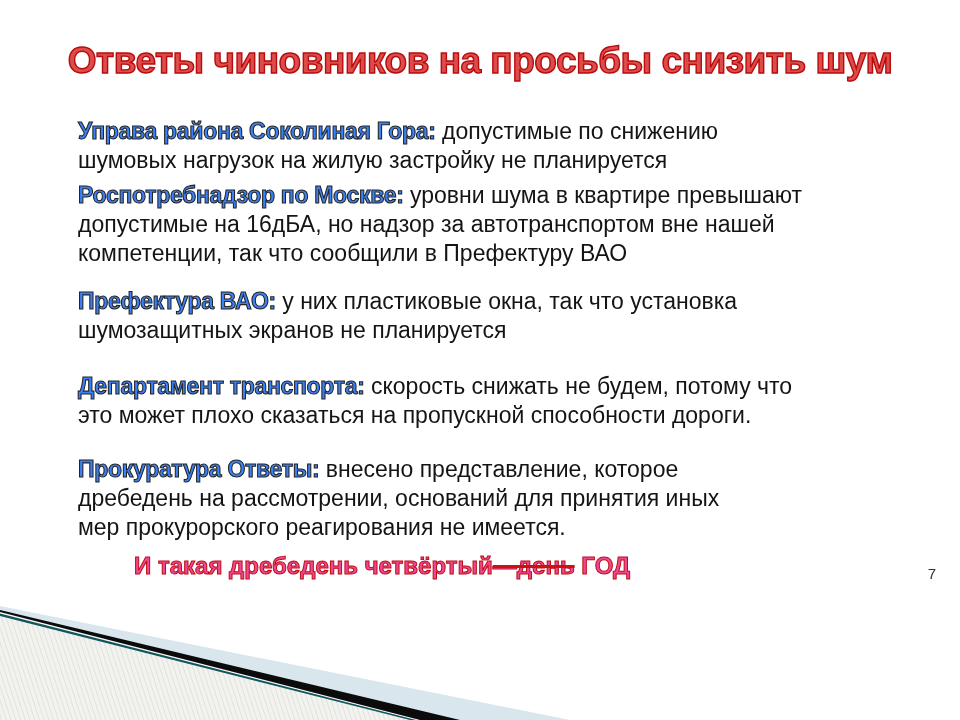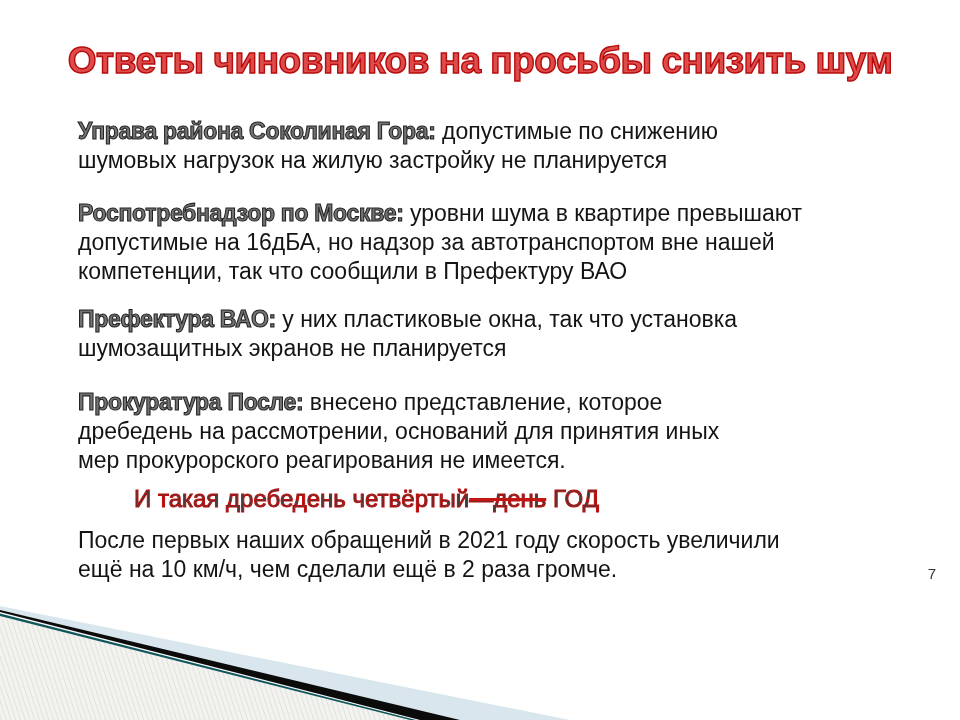--- a/index.html
+++ b/index.html
@@ -36,33 +36,33 @@
   .para {
     margin: 0;
     font-size: 23px;
     line-height: 29px;
     color: #141414;
     white-space: pre-line;
   }
   .phead {
     font-weight: 700;
     letter-spacing: -0.3px;
-    color: #737373;
+    color: #3b82f6;
     -webkit-text-stroke: 1.05px #242424;
   }
-  .p2 { margin-top: 24px; }
+  .p2 { margin-top: 6px; }
   .p3 { margin-top: 19px; }
   .p4 { margin-top: 27px; }
   .p5 { margin-top: 25px; }
   .emphasis {
     margin: 9px 0 0 56px;
     font-size: 24px;
     line-height: 29px;
-    font-weight: 400;
-    color: #404040;
+    font-weight: 700;
+    color: #ec4899;
     -webkit-text-stroke: 1px #bf0d0d;
   }
   .struck {
     text-decoration: line-through;
     text-decoration-thickness: 2.5px;
     text-decoration-color: #c41414;
   }
   .closing { margin-top: 13px; }
   .corner-svg {
     position: absolute;
@@ -88,29 +88,29 @@
 
   <div class="content">
     <div id="paragraphs">
         <p class="para p1"><span class="phead">Управа района Соколиная Гора:</span><span> допустимые по снижению
 шумовых нагрузок на жилую застройку не планируется</span></p>
         <p class="para p2"><span class="phead">Роспотребнадзор по Москве:</span><span> уровни шума в квартире превышают
 допустимые на 16дБА, но надзор за автотранспортом вне нашей
 компетенции, так что сообщили в Префектуру ВАО</span></p>
         <p class="para p3"><span class="phead">Префектура ВАО:</span><span> у них пластиковые окна, так что установка
 шумозащитных экранов не планируется</span></p>
-        <p class="para p5"><span class="phead">Прокуратура После:</span><span> внесено представление, которое
+        <p class="para p4"><span class="phead">Департамент транспорта:</span><span> скорость снижать не будем, потому что
+это может плохо сказаться на пропускной способности дороги.</span></p>
+        <p class="para p5"><span class="phead">Прокуратура Ответы:</span><span> внесено представление, которое
 дребедень на рассмотрении, оснований для принятия иных
 мер прокурорского реагирования не имеется.</span></p>
       </div>
 
     <p class="emphasis"><span>И такая дребедень четвёртый</span><span class="struck">—день</span><span> ГОД</span></p>
 
-    <p class="para closing">После первых наших обращений в 2021 году скорость увеличили
-ещё на 10 км/ч, чем сделали ещё в 2 раза громче.</p>
   </div>
 
   <svg class="corner-svg" viewBox="0 0 960 720" xmlns="http://www.w3.org/2000/svg" aria-hidden="true">
     <defs>
       <pattern id="hatch" width="4.5" height="4.5" patternUnits="userSpaceOnUse" patternTransform="rotate(72)">
         <rect width="4.5" height="4.5" fill="#f2f2ef"></rect>
         <line x1="0" y1="0" x2="4.5" y2="0" stroke="#c9c9c4" stroke-width="0.8"></line>
       </pattern>
     </defs>
     <polygon points="0,606 570,720 0,720" fill="#d9e6ee"></polygon>

